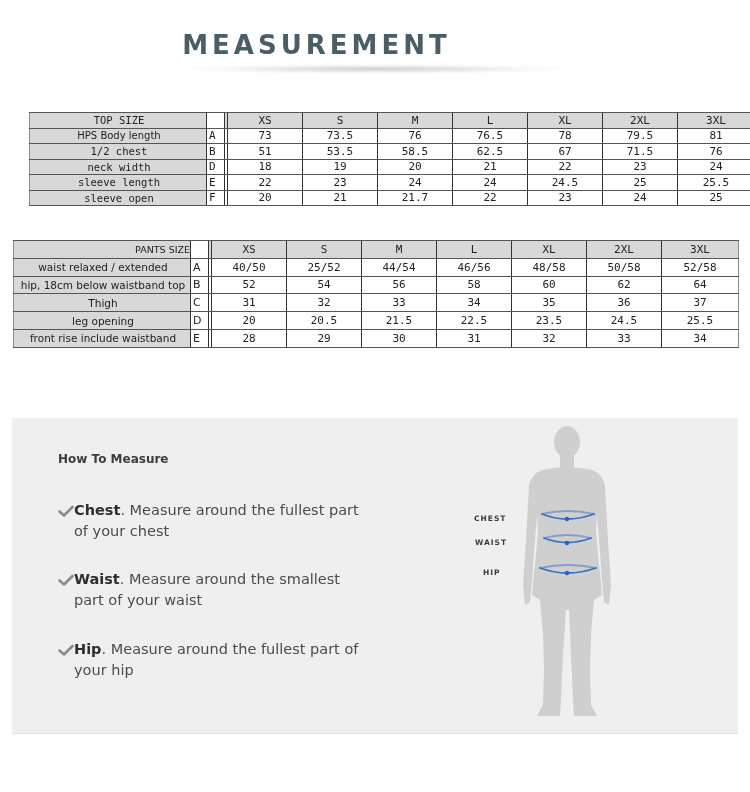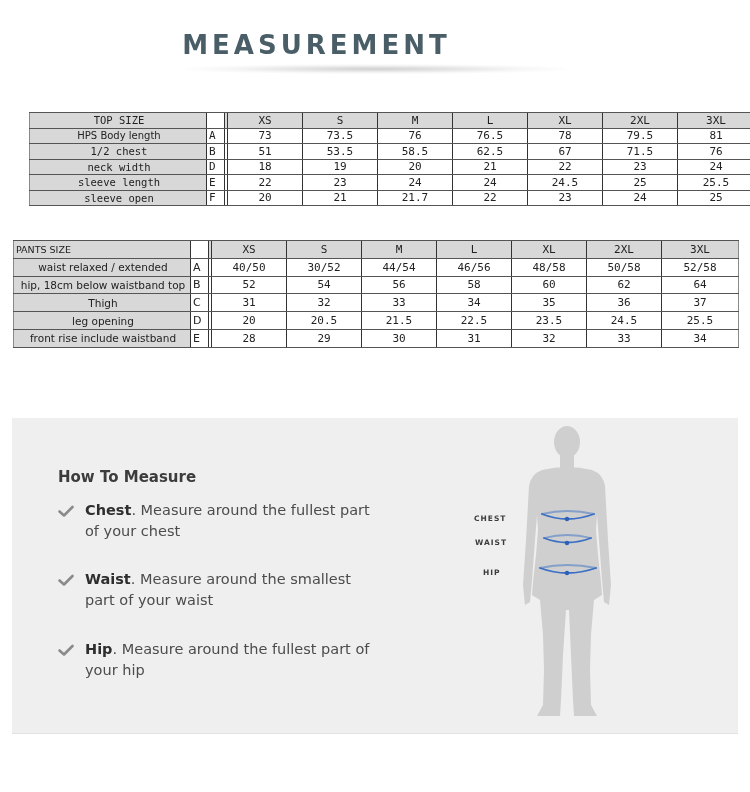--- a/index.html
+++ b/index.html
@@ -34,35 +34,35 @@
   table.size td.gap { border-left: 1px solid #333; width: 3px; background: #fff; }
 
   #top-table { top: 112px; width: 725px; font-size: 11px; margin-left: 16px; }
   #top-table tr { height: 15.5px; }
   #top-table td.lbl { font-family: "DejaVu Sans Mono", monospace; font-size: 10.5px; }
   #top-table tr.row-0 td.lbl { font-family: "DejaVu Sans", sans-serif; font-size: 10px; }
 
   #pants-table { top: 240px; width: 725px; font-size: 11px; }
   #pants-table tr { height: 17.8px; }
   #pants-table td.lbl { font-family: "DejaVu Sans", sans-serif; font-size: 10.5px; }
-  #pants-table tr.hdr td.lbl { font-size: 9.5px; text-align: left; }
+  #pants-table tr.hdr td.lbl { font-size: 9.5px; text-align: right; }
   #pants-table td.letter { font-family: "DejaVu Sans", sans-serif; font-size: 11px; }
 
   .panel {
     position: absolute; left: 12px; top: 418px; width: 726px; height: 316px;
     background: #efefef; border-bottom: 1px solid #e2e2e2;
   }
   .howto-title {
-    position: absolute; left: 58px; top: 468px;
-    font-family: "DejaVu Sans", sans-serif; font-weight: bold; font-size: 15px; color: #3c3c3c;
+    position: absolute; left: 58px; top: 452px;
+    font-family: "DejaVu Sans", sans-serif; font-weight: bold; font-size: 12px; color: #3c3c3c;
   }
   .tip { position: absolute; left: 58px; width: 320px; }
   .tip .check { position: absolute; left: 0; top: 4px; width: 16px; height: 14px; }
   .tip .text {
-    position: absolute; left: 27px; top: 0; width: 300px;
+    position: absolute; left: 16px; top: 0; width: 300px;
     font-family: "DejaVu Sans", sans-serif; font-size: 14.5px; line-height: 21px; color: #4c4c4c;
   }
   .tip .text b { color: #2e2e2e; font-weight: bold; }
 
   .figure { position: absolute; left: 470px; top: 420px; width: 180px; height: 305px; }
   .fig-label {
     position: absolute; font-family: "DejaVu Sans", sans-serif; font-weight: bold;
     font-size: 7.5px; letter-spacing: 1px; color: #3c3c3c;
   }
 </style>
@@ -187,21 +187,21 @@
     <td>L</td>
     <td>XL</td>
     <td>2XL</td>
     <td>3XL</td>
   </tr>
   <tr>
     <td class="lbl">waist relaxed / extended</td>
     <td class="letter">A</td>
     <td class="gap"></td>
     <td>40/50</td>
-    <td>30/52</td>
+    <td>25/52</td>
     <td>44/54</td>
     <td>46/56</td>
     <td>48/58</td>
     <td>50/58</td>
     <td>52/58</td>
   </tr>
   <tr>
     <td class="lbl">hip, 18cm below waistband top</td>
     <td class="letter">B</td>
     <td class="gap"></td>

